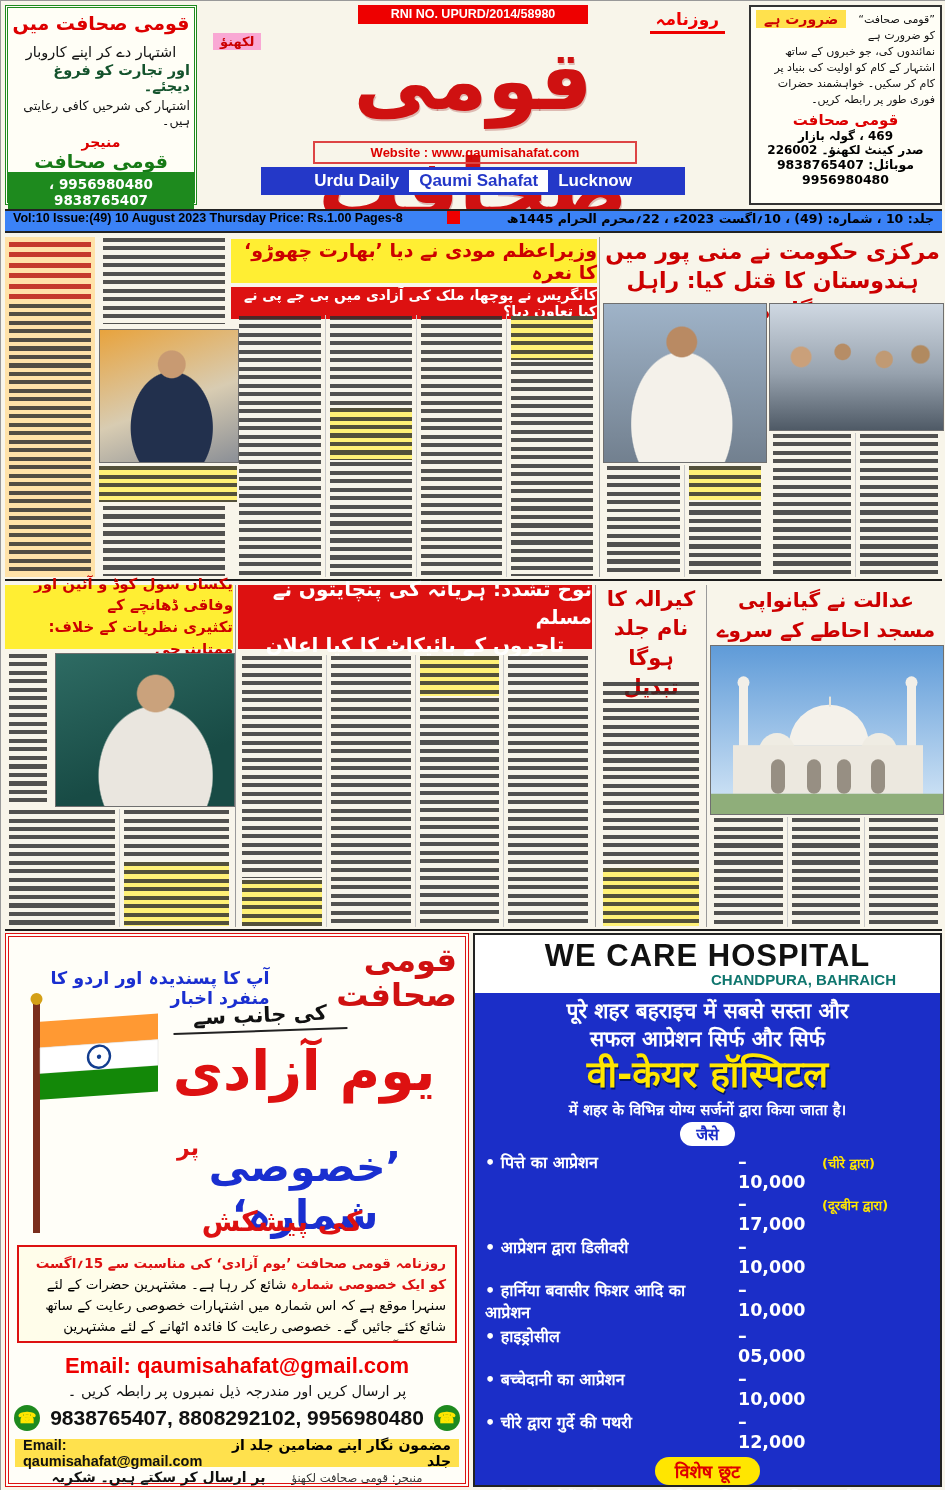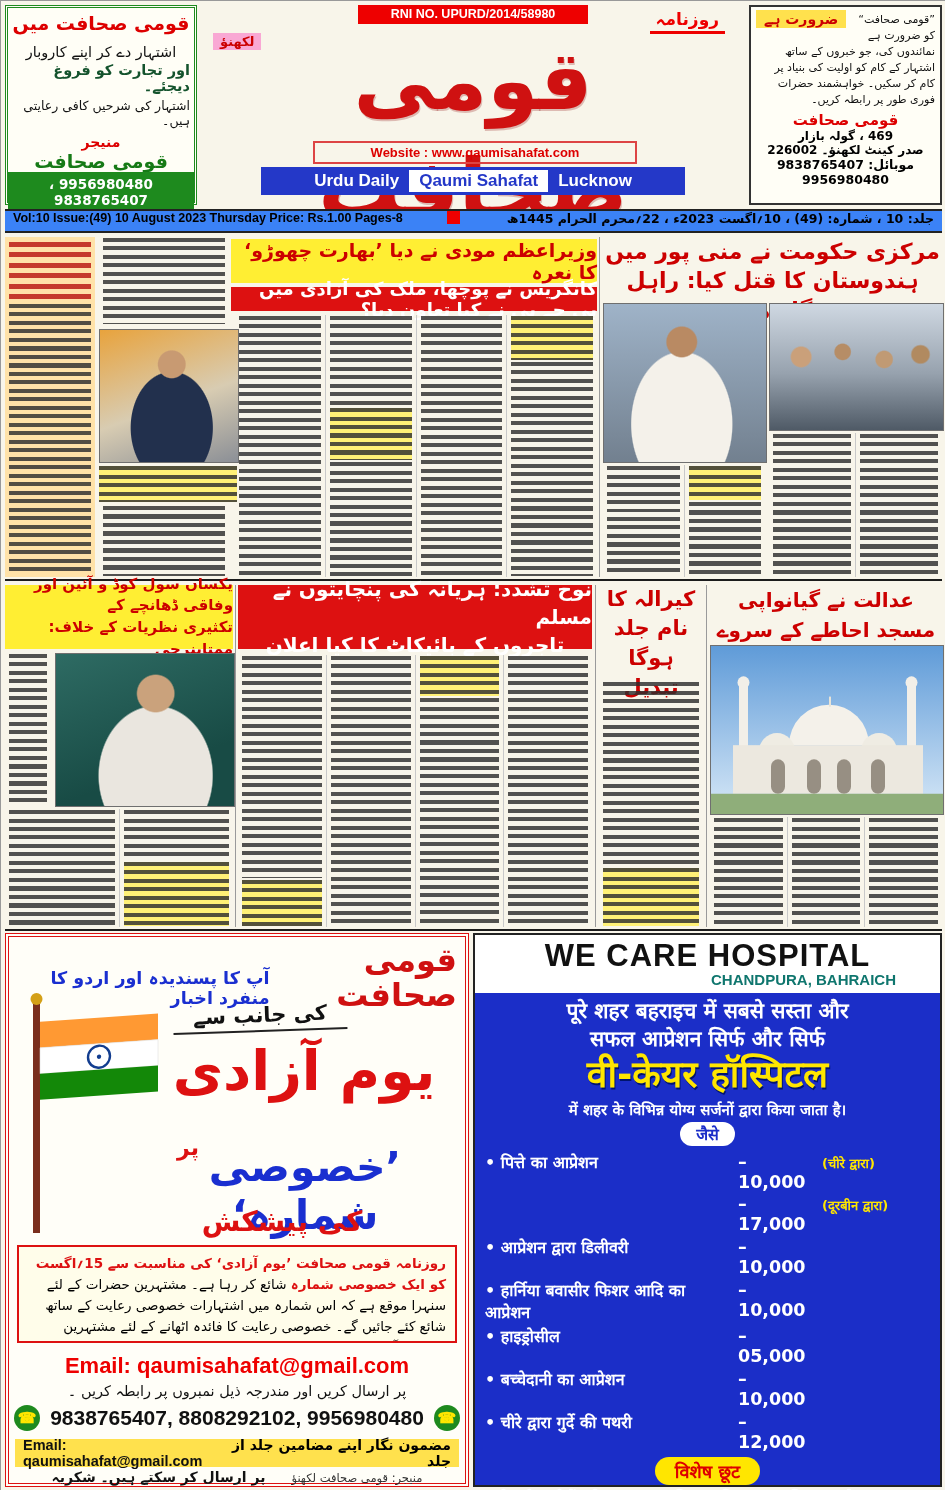--- a/index.html
+++ b/index.html
@@ -176,21 +176,21 @@
     <span class="red-sq"></span>
     <span class="dl-ur" dir="rtl">جلد: 10 ، شمارہ: (49) ، 10؍اگست 2023ء ، 22؍محرم الحرام 1445ھ بروز جمعرات ، قیمت: ایک روپیہ ، صفحات: 8 ، صبح ایڈیشن</span>
   </div>
 
   <div class="abs" style="left:4px;top:236px;width:592px;height:340px;">
     <div class="mini">
       <div class="tl tl-red" style="flex:0 0 60px;"></div>
       <div class="tl"></div>
     </div>
     <div class="abs hl-yellow" dir="rtl" style="left:226px;top:2px;width:366px;height:44px;font-size:19px;">وزیراعظم مودی نے دیا ’بھارت چھوڑو‘ کا نعرہ</div>
-    <div class="abs hl-redbar" dir="rtl" style="left:226px;top:50px;width:366px;height:24px;font-size:18px;text-align:right;">کانگریس نے پوچھا، ملک کی آزادی میں بی جے پی نے کیا تعاون دیا؟</div>
+    <div class="abs hl-redbar" dir="rtl" style="left:226px;top:50px;width:366px;height:32px;font-size:14px;text-align:right;">کانگریس نے پوچھا، ملک کی آزادی میں بی جے پی نے کیا تعاون دیا؟</div>
     <div class="cols" style="left:94px;top:0;width:130px;height:88px;">
       <div class="col">
           <div class="tl"></div>
         </div>
     </div>
     <div class="photo ph-modi" style="left:94px;top:92px;width:138px;height:132px;"></div>
     <div class="abs tl patch-y" style="left:94px;top:228px;width:138px;height:36px;"></div>
     <div class="cols" style="left:94px;top:268px;width:130px;height:72px;">
       <div class="col">
           <div class="tl"></div>

